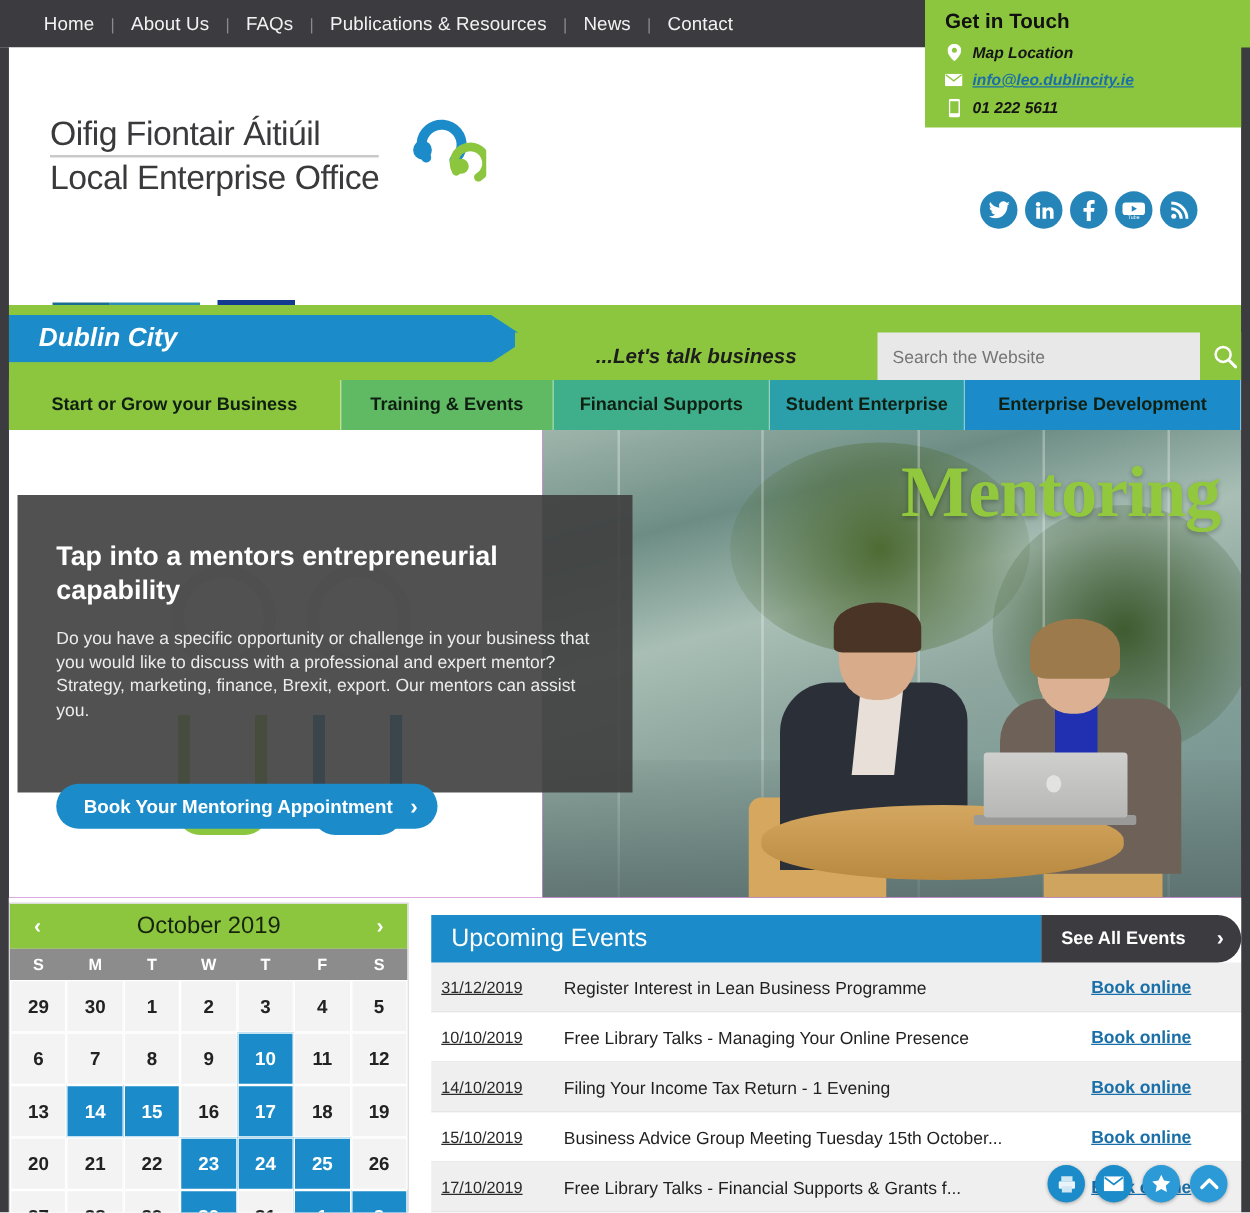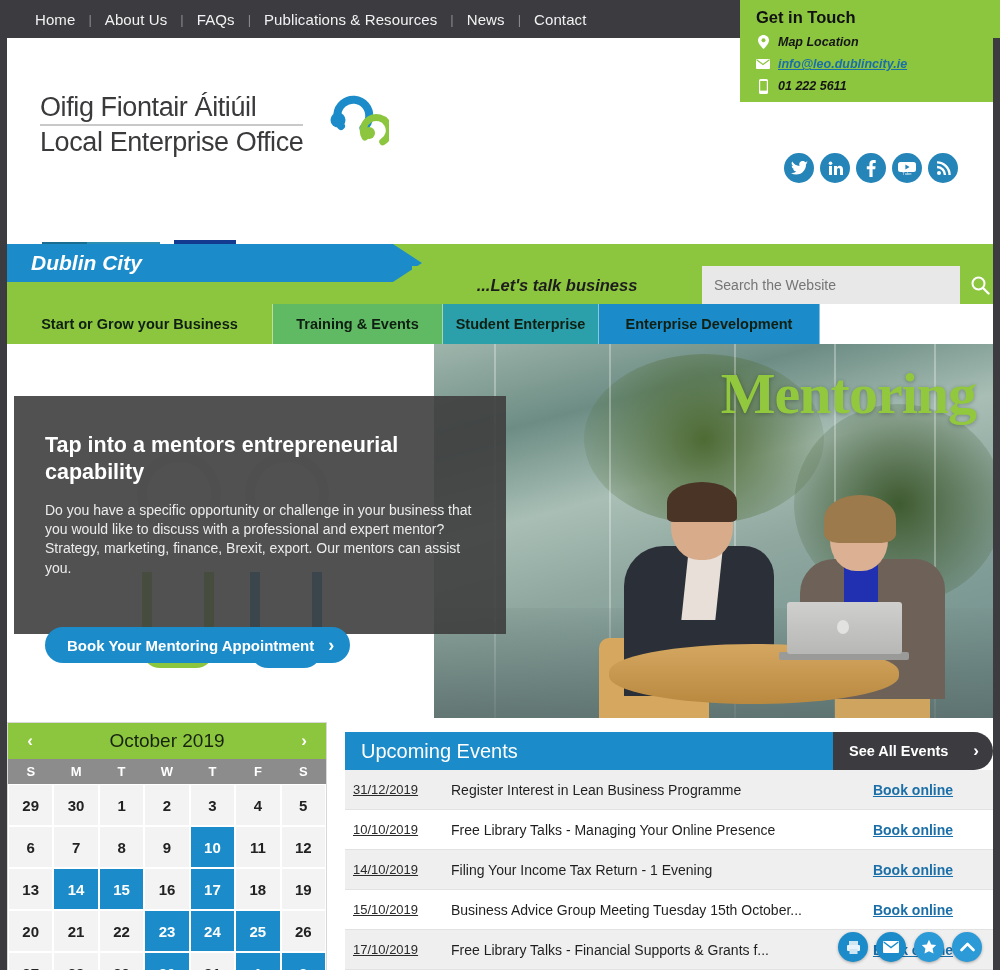--- a/index.html
+++ b/index.html
@@ -64,21 +64,21 @@
   .eu-txt .t1 { font-size:12px; font-weight:bold; color:#2c2c2c; }
   .eu-txt .t2, .eu-txt .t3 { font-size:9px; color:#6a6a6a; }
   .social { position:absolute; right:35px; top:115px; display:flex; gap:6px; }
   .sicon { width:30px; height:30px; border-radius:50%; background:#2585b8; color:#fff;
            display:flex; align-items:center; justify-content:center; }
 
   
   .banner { position:absolute; left:0; top:244px; width:1000px; height:60px;
             border-left:7px solid #3b3b40; border-right:7px solid #3b3b40; background:#8cc63f; }
   .b-blue {
-    position:absolute; left:0; top:0; width:415px; height:38px; background:#1b8cc9;
+    position:absolute; left:0; top:8px; width:415px; height:38px; background:#1b8cc9;
     clip-path: polygon(0 0, 93% 0, 100% 50%, 93% 100%, 0 100%);
     display:flex; align-items:center;
   }
   .b-blue span { color:#fff; font-size:21px; font-weight:bold; font-style:italic; padding-left:24px; }
   .b-green {
     position:absolute; left:405px; top:22px; width:290px; height:38px; background:#8cc63f;
     display:flex; align-items:center; justify-content:center;
   }
   .b-green span { color:#1d1d1d; font-size:16.5px; font-weight:bold; font-style:italic; }
   .searchwrap { position:absolute; left:695px; top:22px; width:298px; height:38px; display:flex; }
@@ -365,20 +365,21 @@
           <circle cx="8.5" cy="8.5" r="6" stroke="#fff" stroke-width="2" fill="none"></circle>
           <line x1="13" y1="13" x2="18.5" y2="18.5" stroke="#fff" stroke-width="2.4" stroke-linecap="round"></line>
         </svg>
       </button>
     </div>
   </div>
 
   <nav class="mainnav" id="mainnav">
       <a href="#" style="background: rgb(140, 198, 63); width: 266px;">Start or Grow your Business</a>
       <a href="#" style="background: rgb(95, 186, 99); width: 170px;">Training &amp; Events</a>
+      <a href="#" style="background: rgb(63, 174, 139); width: 173px;">Financial Supports</a>
       <a href="#" style="background: rgb(43, 160, 171); width: 156px;">Student Enterprise</a>
       <a href="#" style="background: rgb(27, 140, 201); width: 221px;">Enterprise Development</a>
     </nav>
 
   <div class="hero">
 
     <div class="hero-left">
       <div class="deco-c1"></div>
       <div class="deco-c2"></div>
       <div class="deco deco-g"></div>

